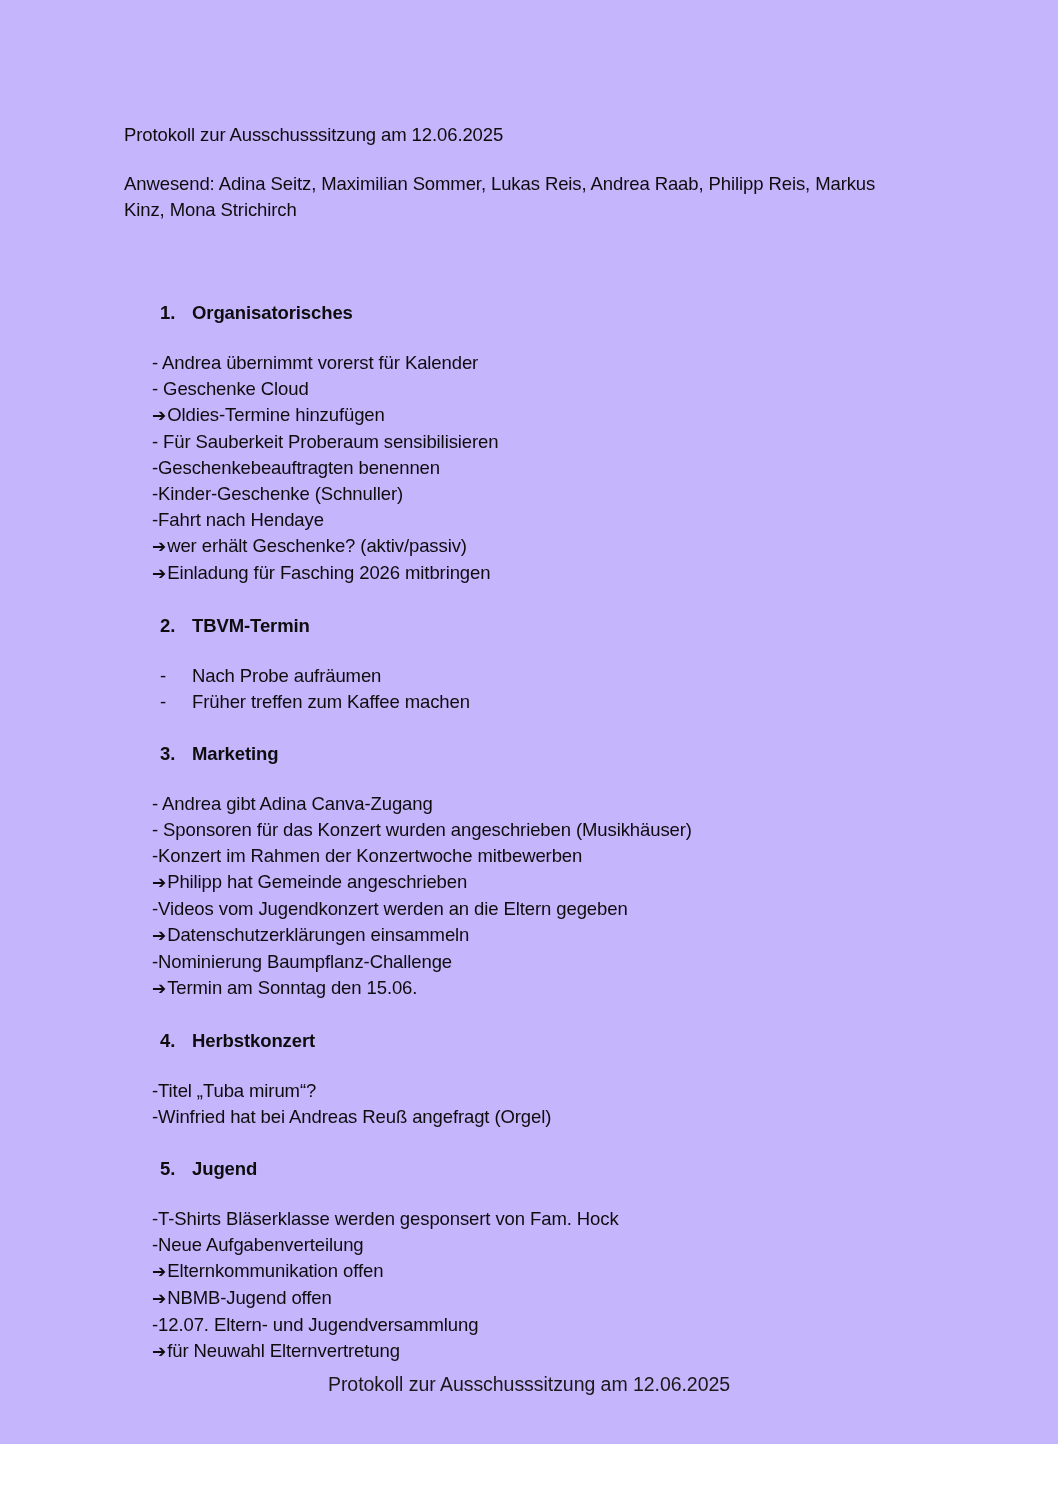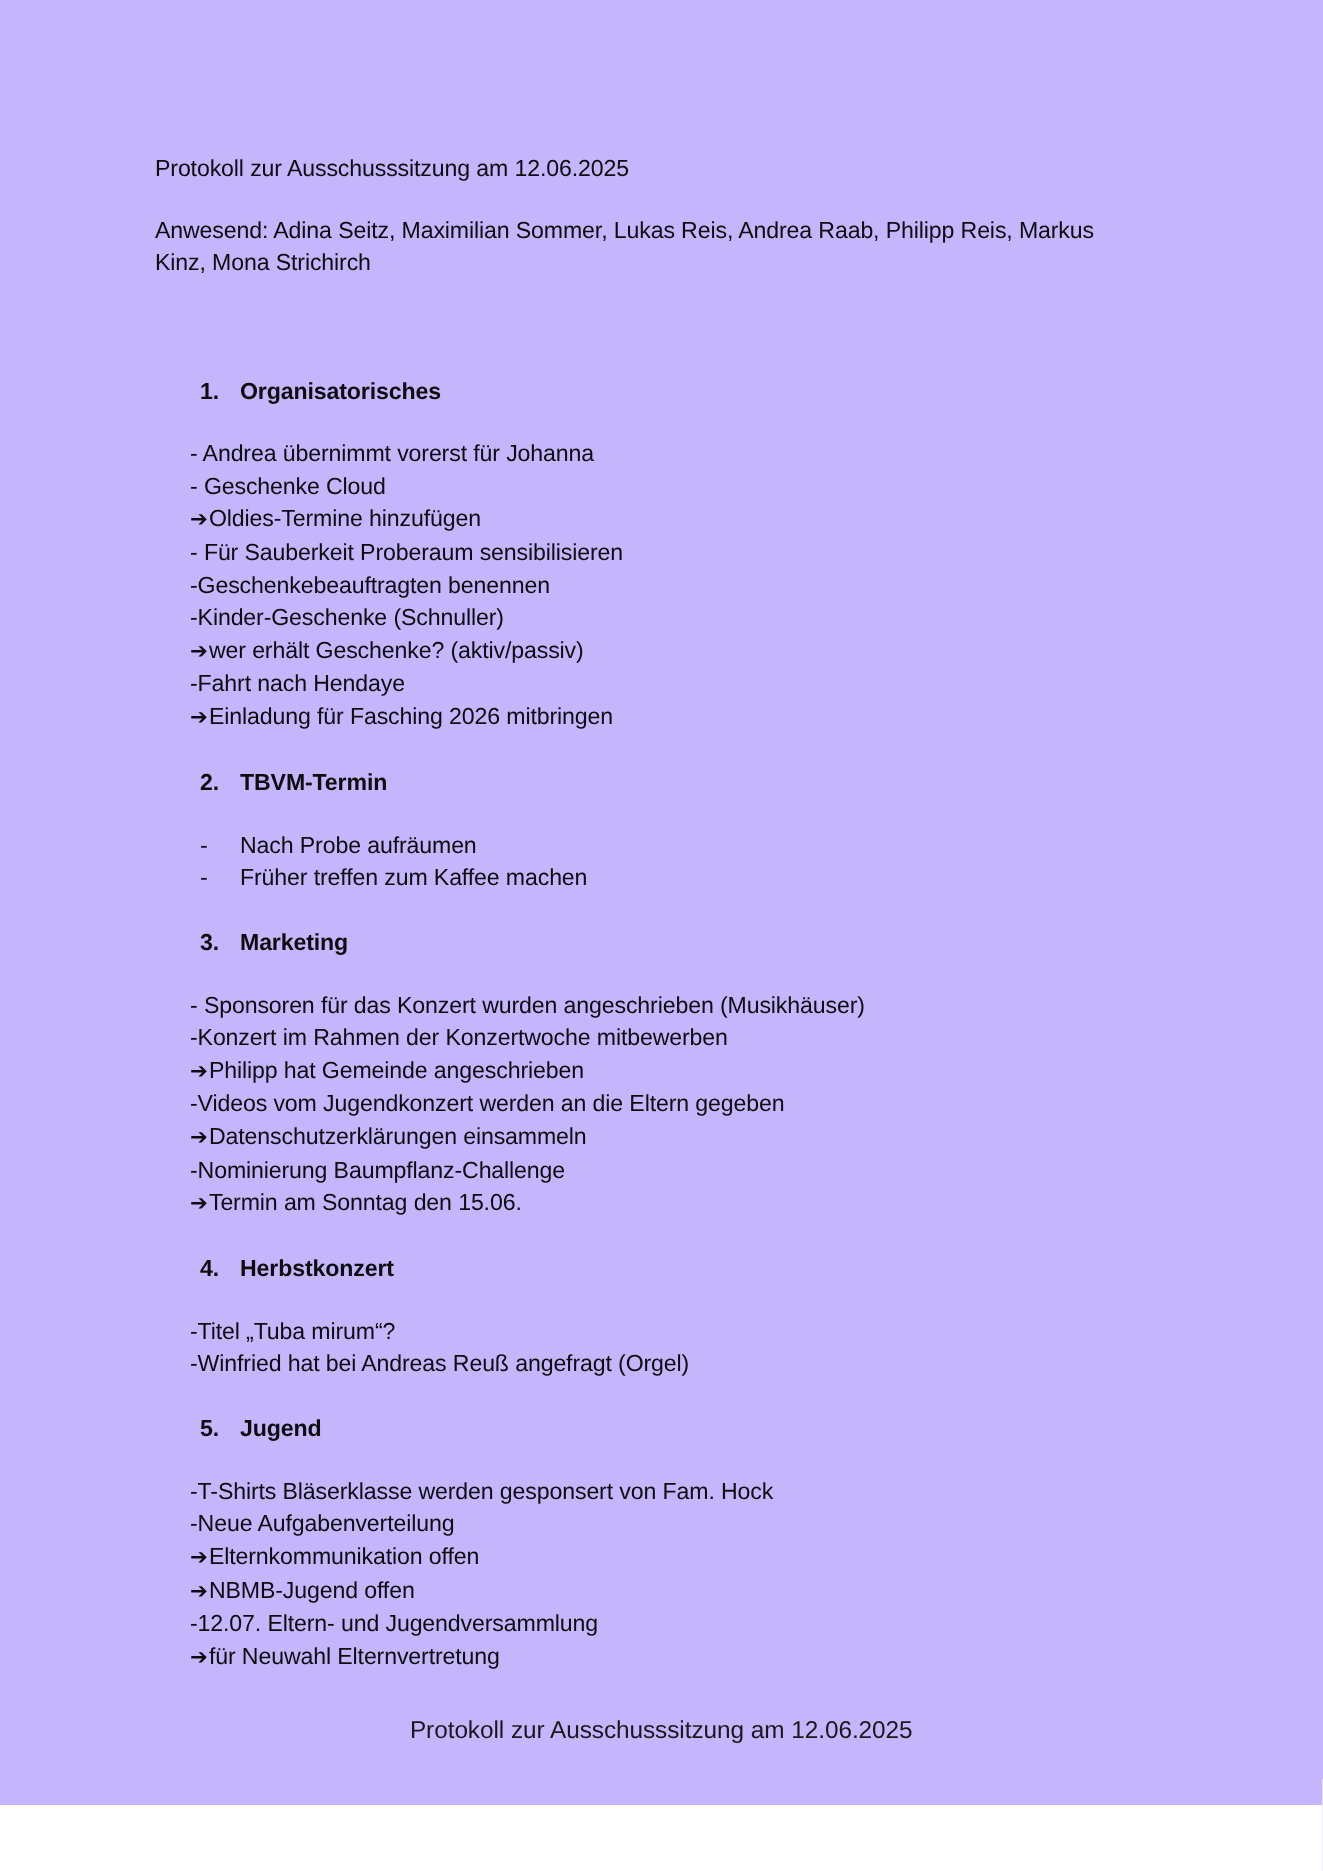--- a/index.html
+++ b/index.html
@@ -134,28 +134,28 @@
     <p class="last">Anwesend: Adina Seitz, Maximilian Sommer, Lukas Reis, Andrea Raab, Philipp Reis, Markus Kinz, Mona Strichirch</p>
   </div>
 
   <div class="body-area">
       <div class="section">
         <div class="heading">
           <span class="num">1.</span>
           <span class="htext">Organisatorisches</span>
         </div>
         <div class="items">
-          <div class="line"><span>-</span><span> Andrea übernimmt vorerst für Johanna</span></div>
+          <div class="line"><span>-</span><span> Andrea übernimmt vorerst für Kalender</span></div>
           <div class="line"><span>-</span><span> Geschenke Cloud</span></div>
           <div class="line"><span class="arrow">➔</span><span>Oldies-Termine hinzufügen</span></div>
           <div class="line"><span>-</span><span> Für Sauberkeit Proberaum sensibilisieren</span></div>
           <div class="line"><span>-</span><span>Geschenkebeauftragten benennen</span></div>
           <div class="line"><span>-</span><span>Kinder-Geschenke (Schnuller)</span></div>
+          <div class="line"><span>-</span><span>Fahrt nach Hendaye</span></div>
           <div class="line"><span class="arrow">➔</span><span>wer erhält Geschenke? (aktiv/passiv)</span></div>
-          <div class="line"><span>-</span><span>Fahrt nach Hendaye</span></div>
           <div class="line"><span class="arrow">➔</span><span>Einladung für Fasching 2026 mitbringen</span></div>
         </div>
       </div>
       <div class="section-gap"></div>
       <div class="section">
         <div class="heading">
           <span class="num">2.</span>
           <span class="htext">TBVM-Termin</span>
         </div>
         <div class="items">
@@ -169,20 +169,21 @@
           </div>
         </div>
       </div>
       <div class="section-gap"></div>
       <div class="section">
         <div class="heading">
           <span class="num">3.</span>
           <span class="htext">Marketing</span>
         </div>
         <div class="items">
+          <div class="line"><span>-</span><span> Andrea gibt Adina Canva-Zugang</span></div>
           <div class="line"><span>-</span><span> Sponsoren für das Konzert wurden angeschrieben (Musikhäuser)</span></div>
           <div class="line"><span>-</span><span>Konzert im Rahmen der Konzertwoche mitbewerben</span></div>
           <div class="line"><span class="arrow">➔</span><span>Philipp hat Gemeinde angeschrieben</span></div>
           <div class="line"><span>-</span><span>Videos vom Jugendkonzert werden an die Eltern gegeben</span></div>
           <div class="line"><span class="arrow">➔</span><span>Datenschutzerklärungen einsammeln</span></div>
           <div class="line"><span>-</span><span>Nominierung Baumpflanz-Challenge</span></div>
           <div class="line"><span class="arrow">➔</span><span>Termin am Sonntag den 15.06.</span></div>
         </div>
       </div>
       <div class="section-gap"></div>

